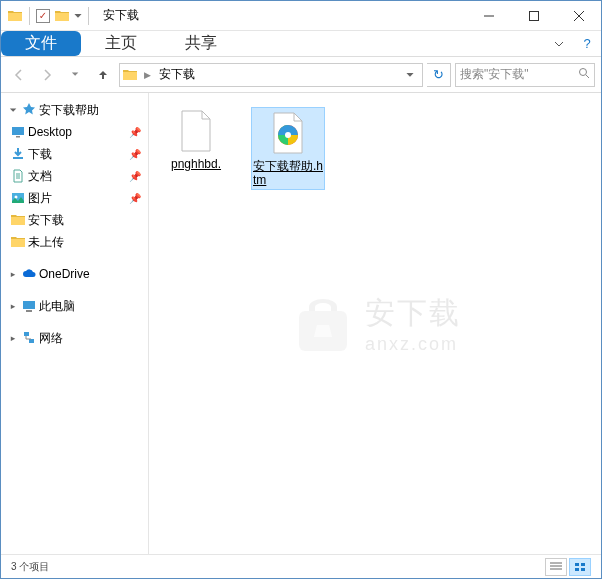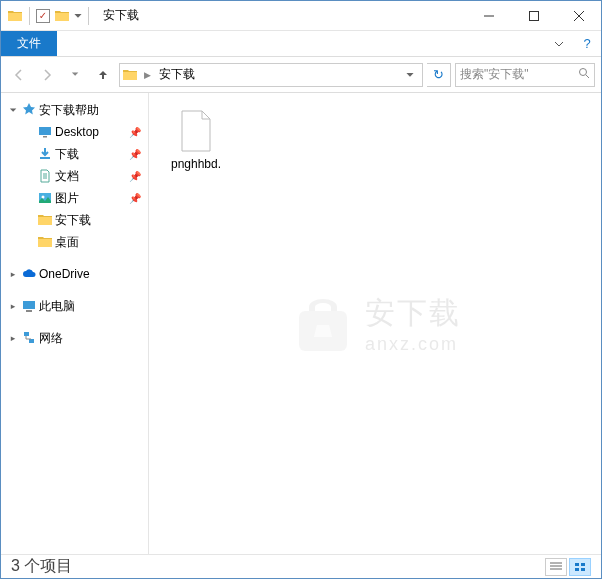--- a/index.html
+++ b/index.html
@@ -8,59 +8,59 @@
 .titlebar { height: 30px; display: flex; align-items: center; background: #fff; border-bottom: 1px solid #e5e5e5; }
 .titlebar-icons { display: flex; align-items: center; gap: 4px; padding: 0 6px; }
 .folder-mini { width: 16px; height: 16px; }
 .qat-sep { width: 1px; height: 18px; background: #ccc; margin: 0 2px; }
 .chk { width: 14px; height: 14px; border: 1px solid #888; display: inline-flex; align-items: center; justify-content: center; font-size: 10px; color: #c0392b; }
 .title-text { font-size: 12px; padding-left: 6px; }
 .winbtns { margin-left: auto; display: flex; }
 .winbtn { width: 45px; height: 29px; display: flex; align-items: center; justify-content: center; font-size: 12px; color: #333; }
 
 .ribbon { height: 26px; display: flex; align-items: stretch; background: #fff; border-bottom: 1px solid #ddd; }
-.ribbon-tab { padding: 0 16px; font-size: 12px; display: flex; align-items: center; color: #333; }
+.ribbon-tab { padding: 0 24px; font-size: 16px; display: flex; align-items: center; color: #333; border-radius: 6px; }
 .ribbon-tab.file { background: #1979ca; color: #fff; }
 .ribbon-spacer { flex: 1; }
 .ribbon-ctrl { width: 28px; display: flex; align-items: center; justify-content: center; color: #555; }
 
 .navbar { height: 36px; display: flex; align-items: center; gap: 4px; padding: 4px 6px; background: #fff; border-bottom: 1px solid #ddd; }
 .navbtn { width: 24px; height: 24px; display: flex; align-items: center; justify-content: center; color: #999; border-radius: 2px; }
 .navbtn.enabled { color: #333; }
 .addr { flex: 1; height: 24px; border: 1px solid #ccc; display: flex; align-items: center; padding: 0 2px; gap: 4px; font-size: 12px; }
 .addr-folder { width: 16px; height: 16px; }
 .addr-sep { color: #888; font-size: 9px; padding: 0 2px; }
 .addr-part { padding: 0 2px; }
 .addr-dd { margin-left: auto; color: #666; font-size: 10px; padding: 0 6px; }
 .refresh { width: 24px; height: 24px; border: 1px solid #ccc; border-left: none; display: flex; align-items: center; justify-content: center; color: #1979ca; font-size: 13px; }
 .search { width: 140px; height: 24px; border: 1px solid #ccc; display: flex; align-items: center; padding: 0 4px; gap: 4px; font-size: 12px; color: #888; }
 
 .body { flex: 1; display: flex; overflow: hidden; }
 .sidebar { width: 148px; background: #fff; border-right: 1px solid #e5e5e5; padding-top: 6px; overflow-y: auto; }
 .tree-item { display: flex; align-items: center; height: 22px; font-size: 12px; padding-left: 6px; gap: 2px; }
-.tree-item.lvl2 { padding-left: 36px; text-align: center; }
+.tree-item.lvl2 { padding-left: 9px; text-align: center; }
 .tree-item.header { font-weight: 400; }
 .tree-exp { width: 12px; font-size: 9px; color: #666; text-align: center; }
 .tree-icon { width: 16px; height: 16px; display: flex; align-items: center; justify-content: center; }
 .tree-spacer { height: 10px; }
 
 .content { flex: 1; position: relative; background: #fff; }
 .files { display: flex; gap: 18px; padding: 14px 10px; align-items: flex-start; }
 .file-item { width: 74px; display: flex; flex-direction: column; align-items: center; gap: 2px; }
 .file-item.selected { background: #cce8ff; border: 1px solid #99d1ff; padding: 1px; }
 .file-icon { width: 48px; height: 48px; display: flex; align-items: center; justify-content: center; }
-.file-label { font-size: 12px; text-align: left; line-height: 1.2; word-break: break-all; }
+.file-label { font-size: 12px; text-align: left; line-height: 1.2; word-break: break-all; text-decoration: underline; }
 
 .watermark { position: absolute; left: 50%; top: 50%; transform: translate(-50%, -50%); display: flex; align-items: center; gap: 8px; opacity: 0.18; pointer-events: none; }
 .wm-bag { width: 68px; height: 58px; }
 .wm-text { display: flex; flex-direction: column; color: #888; }
 .wm-top { font-size: 30px; font-weight: 400; letter-spacing: 2px; }
 .wm-bot { font-size: 18px; letter-spacing: 2px; }
 
-.status { height: 24px; border-top: 1px solid #e5e5e5; display: flex; align-items: center; padding: 0 10px; font-size: 16px; color: #444; }
+.status { height: 24px; border-top: 1px solid #e5e5e5; display: flex; align-items: center; padding: 0 10px; font-size: 10px; color: #444; }
 .status-right { margin-left: auto; display: flex; gap: 2px; }
 .view-btn { width: 22px; height: 18px; border: 1px solid #ccc; display: flex; align-items: center; justify-content: center; font-size: 10px; }
 .view-btn.active { background: #cce8ff; border-color: #99d1ff; }
 
 
 .gold { fill: #ffd568; }
 .gold-dark { fill: #e6b93e; }
 </style>
 </head>
 <body>
@@ -99,20 +99,22 @@
     <div class="winbtn close">
       <svg width="10" height="10" viewBox="0 0 10 10">
           <path d="M0 0l10 10M10 0L0 10" stroke="#333"></path>
         </svg>
     </div>
   </div>
 </div>
 
 <div class="ribbon">
   <div class="ribbon-tab file">文件</div>
+  <div class="ribbon-tab">主页</div>
+  <div class="ribbon-tab">共享</div>
   <div class="ribbon-spacer"></div>
   <div class="ribbon-ctrl">
     <svg width="10" height="10" viewBox="0 0 10 10">
         <path d="M1 3l4 4 4-4" fill="none" stroke="#555"></path>
       </svg>
   </div>
   <div class="ribbon-ctrl" style="color:#1979ca;font-size:13px">?</div>
 </div>
 
 <div class="navbar">
@@ -216,21 +218,21 @@
         </span>
       <span>安下载</span>
     </div>
     <div class="tree-item lvl2">
       <span class="tree-icon">
           <svg viewBox="0 0 16 16">
             <path class="gold-dark" d="M1 3h5l1 1h8v1H1z"></path>
             <path class="gold" d="M1 5h14v8H1z"></path>
           </svg>
         </span>
-      <span>桌面</span>
+      <span>未上传</span>
     </div>
     <div class="tree-spacer"></div>
     <div class="tree-item">
       <span class="tree-exp">▸</span>
       <span class="tree-icon">
           <svg viewBox="0 0 16 16">
             <path d="M5 11a3 3 0 010-6 4 4 0 017 1 2.5 2.5 0 010 5H5z" fill="#0a6ad6"></path>
           </svg>
         </span>
       <span>OneDrive</span>
@@ -267,20 +269,36 @@
         <div class="file-icon">
           <svg viewBox="0 0 48 48">
               <path d="M10 4h20l8 8v32H10z" fill="#fff" stroke="#bbb"></path>
               <path d="M30 4v8h8" fill="none" stroke="#bbb"></path>
             </svg>
         </div>
         <div class="file-label">pnghhbd.</div>
       </div>
 
 
+      <div class="file-item selected">
+        <div class="file-icon">
+          <svg viewBox="0 0 48 48">
+            <path d="M10 4h20l8 8v32H10z" fill="#fff" stroke="#bbb"></path>
+              <path d="M30 4v8h8" fill="none" stroke="#bbb"></path>
+            <g transform="translate(24 26)">
+              <path d="M0-10A10 10 0 010 10 10 10 0 010-10" fill="#e74c3c" transform="rotate(0)"></path>
+              <path d="M0-10A10 10 0 010 10" fill="#f1c40f" transform="rotate(90)"></path>
+              <path d="M0-10A10 10 0 010 10" fill="#2ecc71" transform="rotate(180)"></path>
+              <path d="M0-10A10 10 0 010 10" fill="#3498db" transform="rotate(270)"></path>
+              <circle r="3" fill="#fff"></circle>
+            </g>
+          </svg>
+        </div>
+        <div class="file-label">安下载帮助.htm</div>
+      </div>
 
     </div>
 
     <div class="watermark">
       <svg class="wm-bag" viewBox="0 0 68 58">
         <path d="M20 12a14 8 0 0128 0v6h-6v-6a8 4 0 00-16 0v6h-6z" fill="#bbb"></path>
         <rect x="10" y="16" width="48" height="40" rx="6" fill="#ccc"></rect>
         <path d="M28 30h12l3 12H25z M32 32h4v3h-4z" fill="#eee"></path>
       </svg>
       <div class="wm-text">

